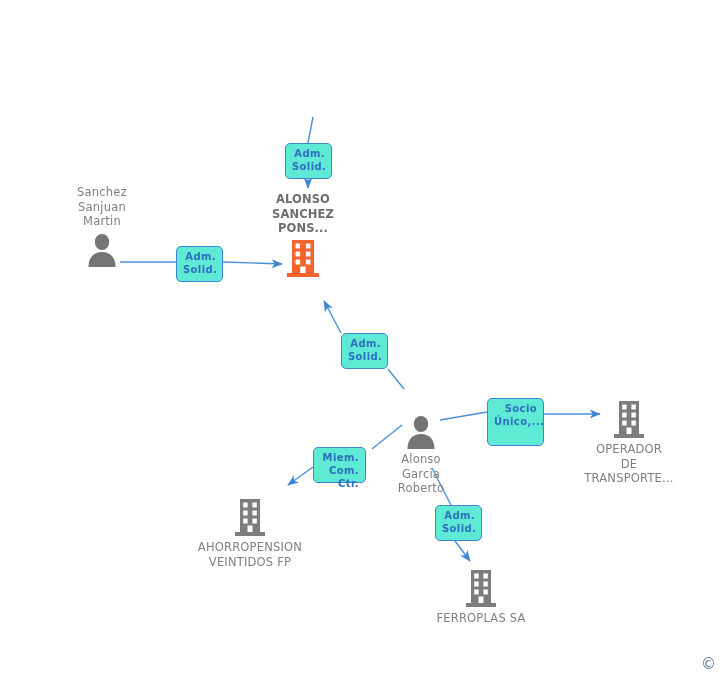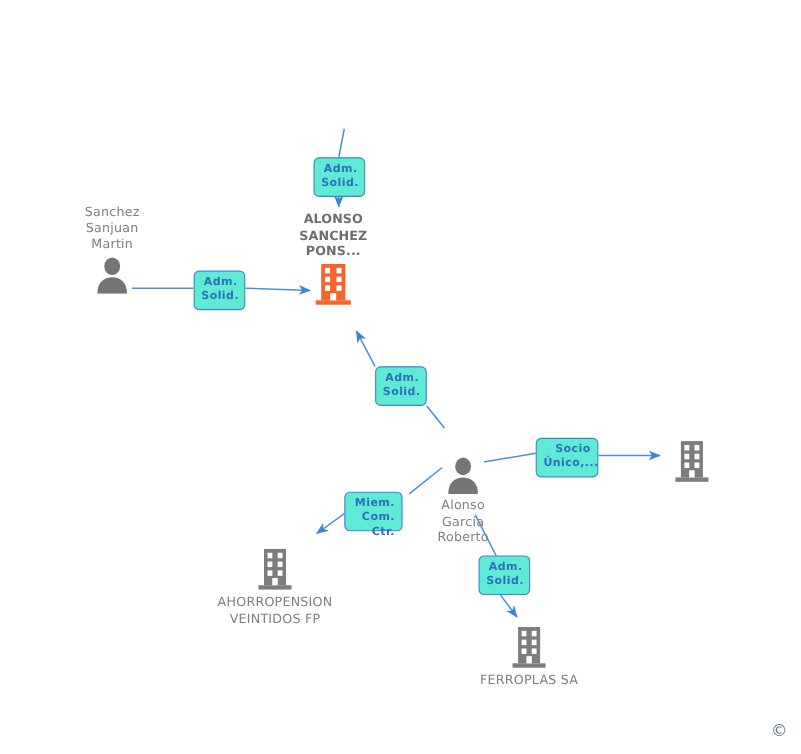--- a/index.html
+++ b/index.html
@@ -182,20 +182,23 @@
           <rect x="10.2" y="5.5" width="4.4" height="5"></rect>
           <rect x="19.4" y="5.5" width="4.4" height="5"></rect>
           <rect x="10.2" y="13.5" width="4.4" height="5"></rect>
           <rect x="19.4" y="13.5" width="4.4" height="5"></rect>
           <rect x="10.2" y="21.5" width="4.4" height="5"></rect>
           <rect x="19.4" y="21.5" width="4.4" height="5"></rect>
           <rect x="14.5" y="28.5" width="5" height="6.5"></rect>
         </g>
       </svg>
     </span>
+    <span class="label">OPERADOR
+DE
+TRANSPORTE...</span>
   </div>
 
   <div class="node label-below" style="left:481px; top:568px;">
     <span class="icon-wrap">
       <svg width="34" height="40" viewBox="0 0 34 40" xmlns="http://www.w3.org/2000/svg">
         <rect x="7" y="2" width="20" height="33" fill="#7d7d7d"></rect>
         <rect x="2" y="35" width="30" height="4" fill="#7d7d7d"></rect>
         <g fill="#ffffff">
           <rect x="10.2" y="5.5" width="4.4" height="5"></rect>
           <rect x="19.4" y="5.5" width="4.4" height="5"></rect>
@@ -232,21 +235,21 @@
 
   <div class="elabel" style="left:285px; top:143px; width:47px; height:36px;">Adm.
 Solid.</div>
 
   <div class="elabel" style="left:176px; top:246px; width:47px; height:36px;">Adm.
 Solid.</div>
 
   <div class="elabel" style="left:341px; top:333px; width:47px; height:36px;">Adm.
 Solid.</div>
 
-  <div class="elabel" style="left:487px; top:398px; width:57px; height:36px;">Socio
+  <div class="elabel" style="left:487px; top:398px; width:57px; height:48px;">Socio
 Único,...</div>
 
   <div class="elabel" style="left:313px; top:447px; width:53px; height:36px;">Miem.
 Com. Ctr.</div>
 
   <div class="elabel" style="left:435px; top:505px; width:47px; height:36px;">Adm.
 Solid.</div>
 
   <div id="watermark">
     <span class="cmark">©</span>

